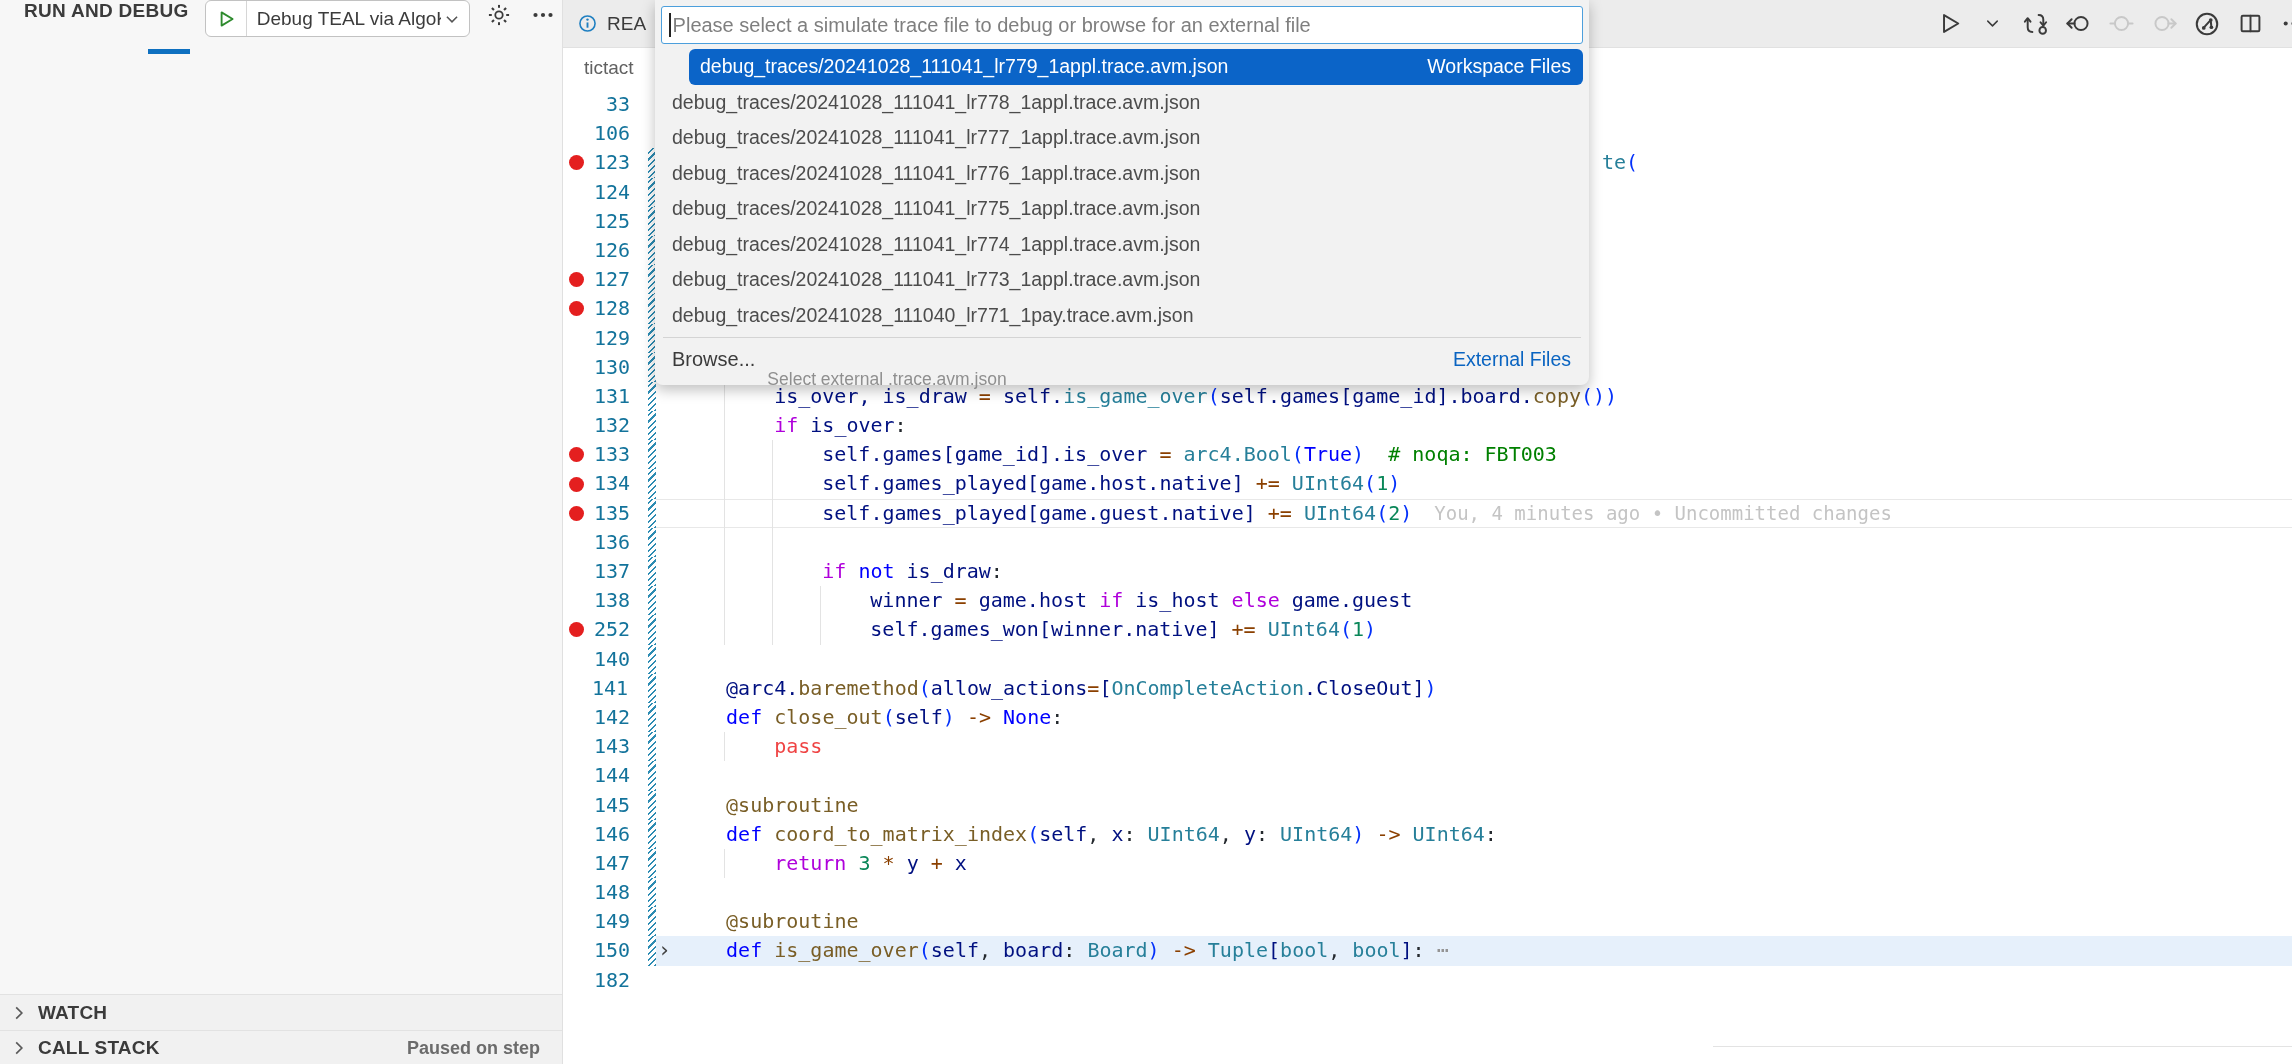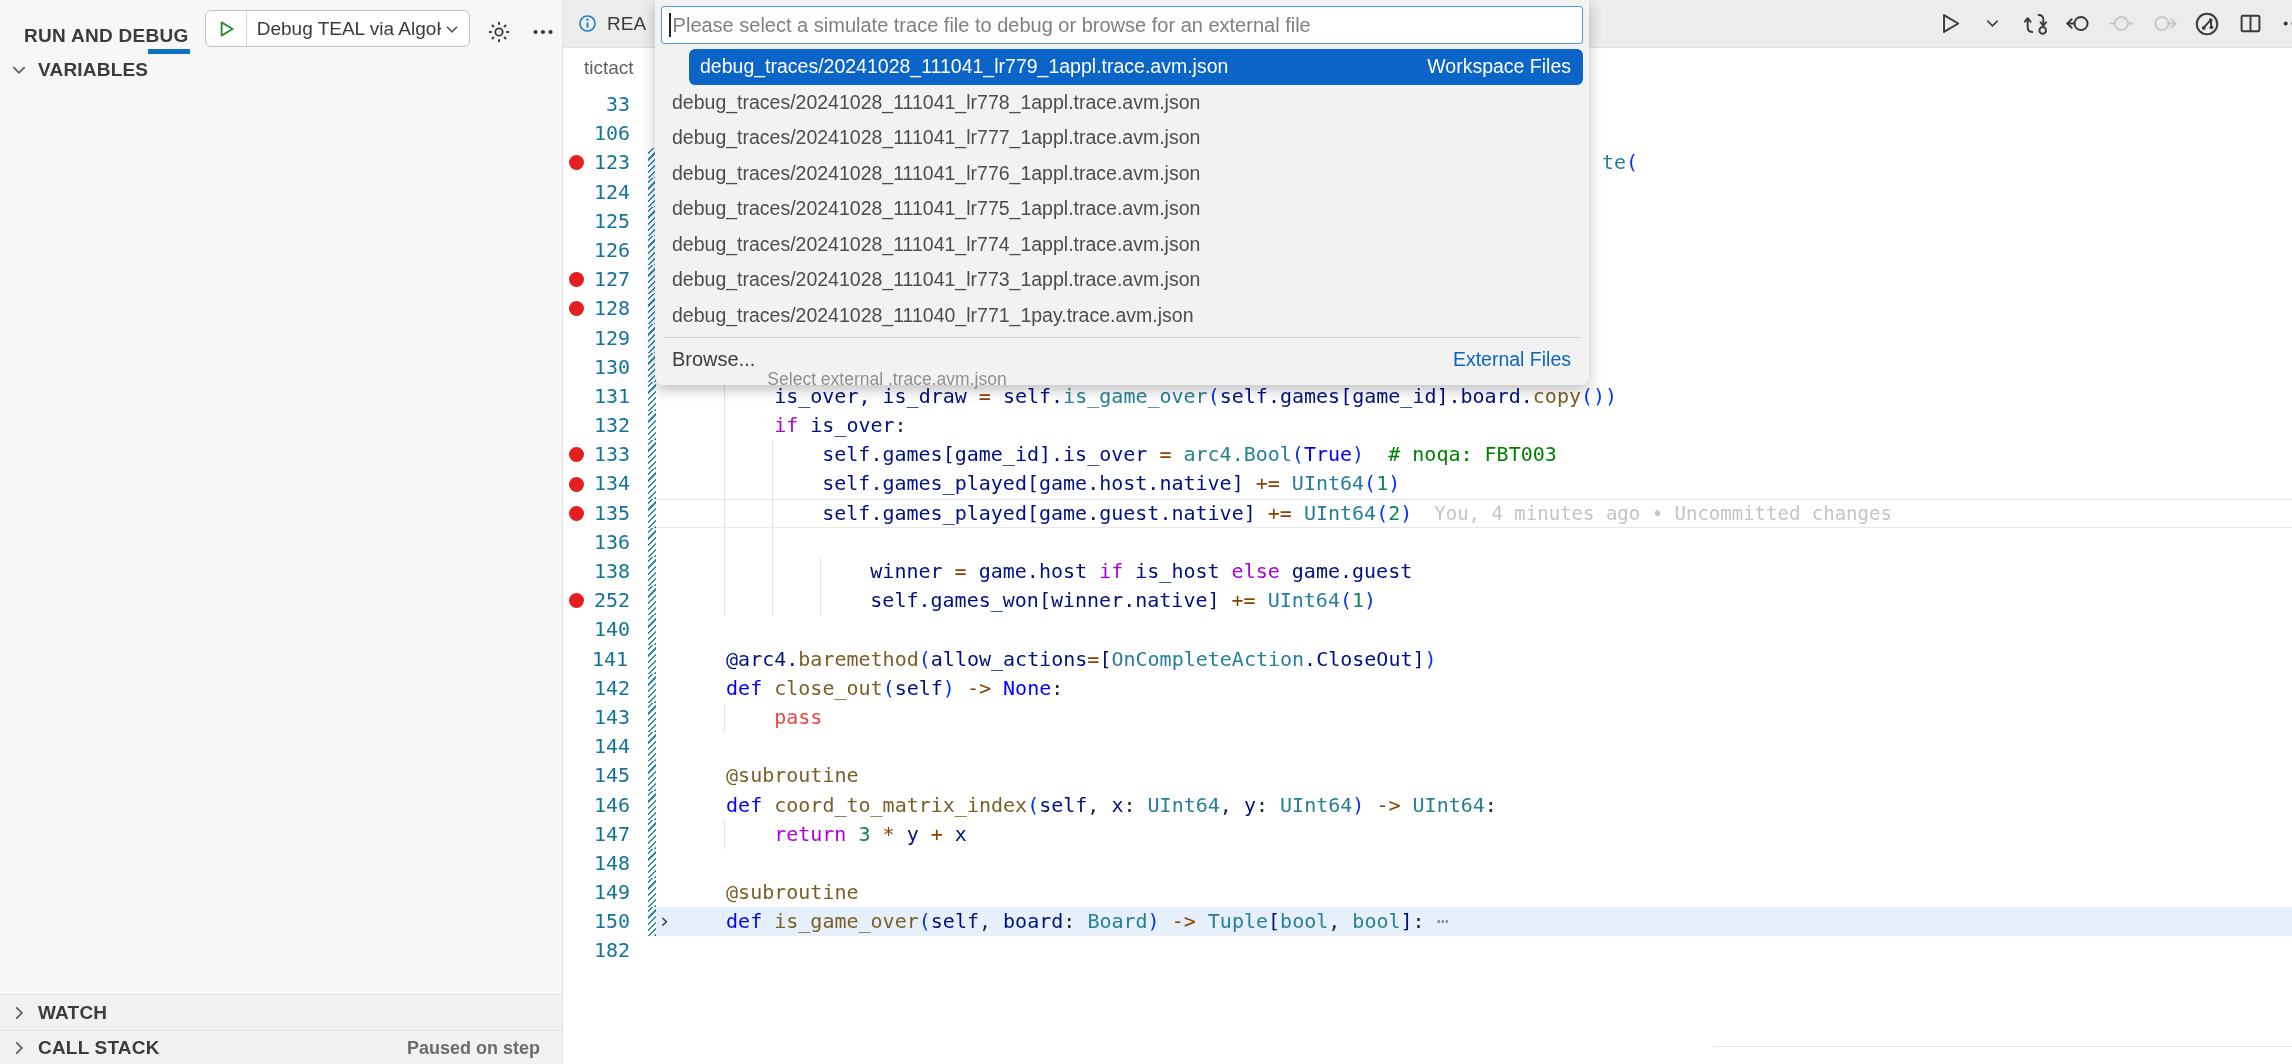--- a/index.html
+++ b/index.html
@@ -3,21 +3,21 @@
 <meta charset="utf-8">
 <style>
   html,body{margin:0;padding:0;}
   body{
     width:2292px;height:1064px;overflow:hidden;position:relative;
     background:#ffffff;font-family:"Liberation Sans","DejaVu Sans",sans-serif;
     -webkit-font-smoothing:antialiased;
   }
   
   .sidebar{position:absolute;left:0;top:0;width:562px;height:1064px;background:#f7f7f7;border-right:1px solid #e0e0e0;}
-  .sb-title-row{position:absolute;left:0;top:0;width:562px;height:47px;display:flex;align-items:flex-end;}
+  .sb-title-row{position:absolute;left:0;top:0;width:562px;height:47px;display:flex;align-items:flex-start;}
   .sb-title{font-size:19px;font-weight:bold;color:#3b3b3b;letter-spacing:.3px;margin-left:24px;white-space:nowrap;}
   .debug-config{margin-left:16px;height:35px;background:#ffffff;border:1px solid #c2c2c2;border-radius:6px;display:flex;align-items:center;overflow:hidden;}
   .dc-play{width:40px;height:100%;display:flex;align-items:center;justify-content:center;border-right:1px solid #d6d6d6;cursor:pointer;}
   .dc-label{font-size:19px;color:#3b3b3b;padding:0 4px 0 10px;white-space:nowrap;max-width:180px;overflow:hidden;}
   .dc-chevron{padding:0 8px 0 2px;display:flex;align-items:center;}
   .sb-iconbtn{margin-left:14px;width:30px;height:30px;display:flex;align-items:center;justify-content:center;color:#3b3b3b;cursor:pointer;}
   .sb-progress{position:absolute;left:148px;top:49px;width:42px;height:5px;background:#0e70c0;}
   .sb-section{position:absolute;left:0;width:562px;height:36px;display:flex;align-items:center;background:#f1f1f1;border-top:1px solid #e2e2e2;}
   .sb-section.noborder{border-top:none;background:transparent;}
   .sb-sec-label{font-size:19px;font-weight:bold;color:#3b3b3b;letter-spacing:.2px;margin-left:8px;}
@@ -107,28 +107,20 @@
       <svg width="24" height="24" viewBox="0 0 16 16" fill="currentColor">
           <circle cx="3" cy="8" r="1.4"></circle>
           <circle cx="8" cy="8" r="1.4"></circle>
           <circle cx="13" cy="8" r="1.4"></circle>
         </svg>
     </div>
   </div>
 
   <div class="sb-progress"></div>
 
-  <div class="sb-section noborder" style="top:52px;">
-    <div class="sb-chev">
-      <svg width="18" height="18" viewBox="0 0 16 16">
-          <path d="M3 5.5l5 5 5-5" fill="none" stroke="#5a5a5a" stroke-width="1.5"></path>
-        </svg>
-    </div>
-    <div class="sb-sec-label">VARIABLES</div>
-  </div>
 
   <div class="sb-section" style="top:994px;height:36px;">
     <div class="sb-chev">
       <svg width="18" height="18" viewBox="0 0 16 16">
           <path d="M5.5 3l5 5-5 5" fill="none" stroke="#5a5a5a" stroke-width="1.5"></path>
         </svg>
     </div>
     <div class="sb-sec-label">WATCH</div>
   </div>
 
@@ -401,20 +393,32 @@
       <div class="crow">
         <div class="c-bp"></div>
         <div class="c-num" style="color: rgb(19, 115, 155);">136</div>
         <div class="c-gap"></div>
         <div class="c-hatch on"></div>
         <div class="c-rest">
           <div class="guide" style="left: 68.08px;"></div>
           <div class="guide" style="left: 116.16px;"></div>
           <div class="c-fold"></div>
           <div class="c-text"></div>
+        </div>
+      </div>
+      <div class="crow">
+        <div class="c-bp"></div>
+        <div class="c-num" style="color: rgb(19, 115, 155);">137</div>
+        <div class="c-gap"></div>
+        <div class="c-hatch on"></div>
+        <div class="c-rest">
+          <div class="guide" style="left: 68.08px;"></div>
+          <div class="guide" style="left: 116.16px;"></div>
+          <div class="c-fold"></div>
+          <div class="c-text" style="padding-left: 144.24px;"><span style="color: rgb(175, 0, 219);">if</span><span style="color: rgb(36, 41, 46);"> </span><span style="color: rgb(0, 0, 255);">not</span><span style="color: rgb(36, 41, 46);"> </span><span style="color: rgb(0, 16, 128);">is_draw</span><span style="color: rgb(36, 41, 46);">:</span></div>
         </div>
       </div>
       <div class="crow">
         <div class="c-bp"></div>
         <div class="c-num" style="color: rgb(19, 115, 155);">138</div>
         <div class="c-gap"></div>
         <div class="c-hatch on"></div>
         <div class="c-rest">
           <div class="guide" style="left: 68.08px;"></div>
           <div class="guide" style="left: 116.16px;"></div>

